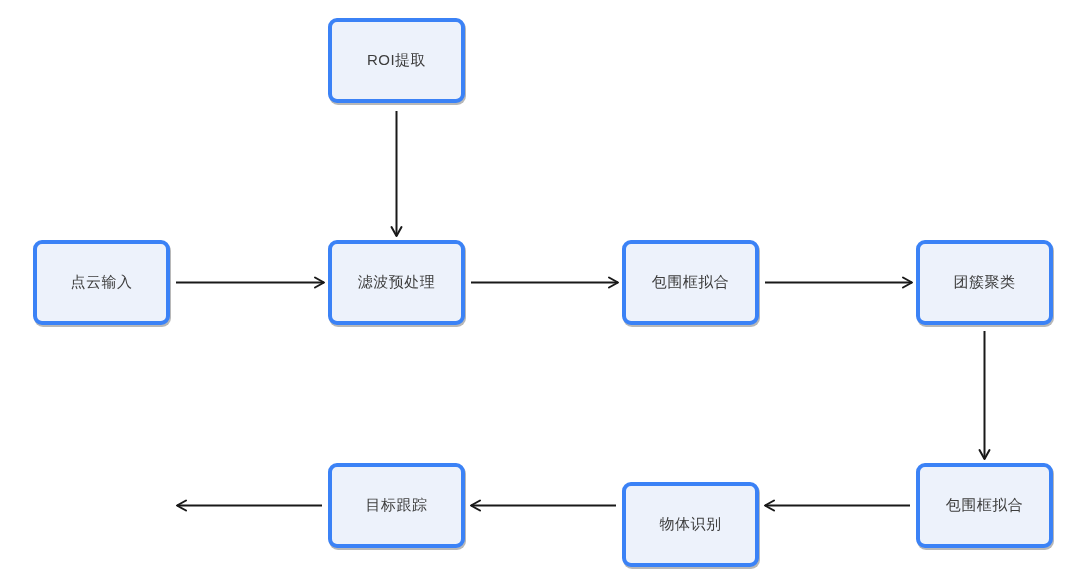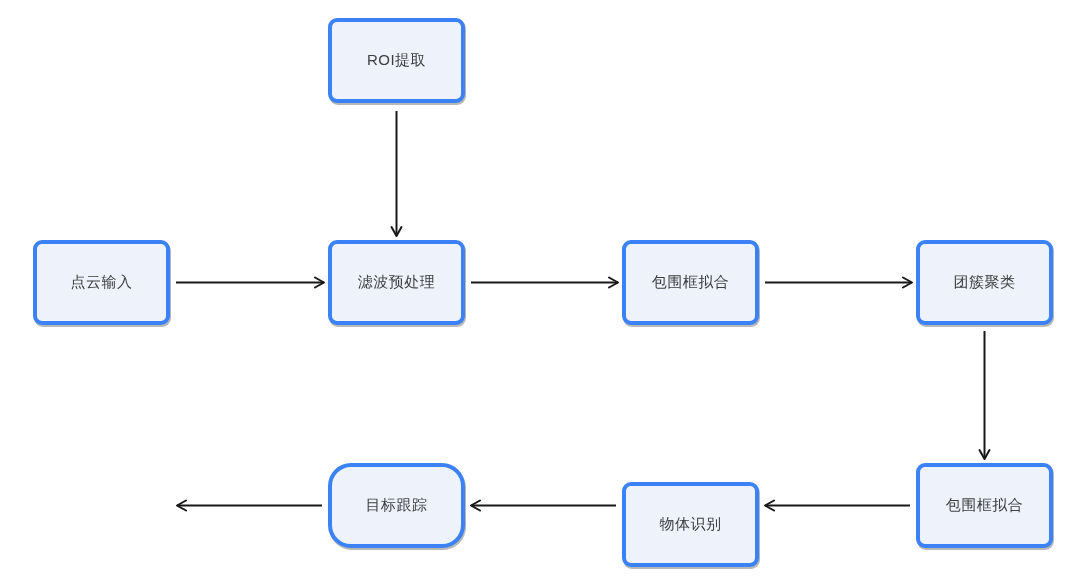--- a/index.html
+++ b/index.html
@@ -39,21 +39,21 @@
     text-align: center;
     user-select: none;
   }
   
   .pos-roi         { left: 328px; top: 18px; }
   .pos-input       { left: 33px;  top: 240px; }
   .pos-filter      { left: 328px; top: 240px; }
   .pos-ground      { left: 622px; top: 240px; }
   .pos-cluster     { left: 916px; top: 240px; text-align: right; }
   .pos-motion      { left: 33px;  top: 463px; }
-  .pos-tracking    { left: 328px; top: 463px; border-radius: 23px; }
+  .pos-tracking    { left: 328px; top: 463px; }
   .pos-recognition { left: 622px; top: 463px; margin-top: 19px; }
   .pos-bbox        { left: 916px; top: 463px; text-align: center; }
   .edge-line {
     stroke: #191919;
     stroke-width: 2;
     fill: none;
   }
 </style>
 </head>
 <body>

